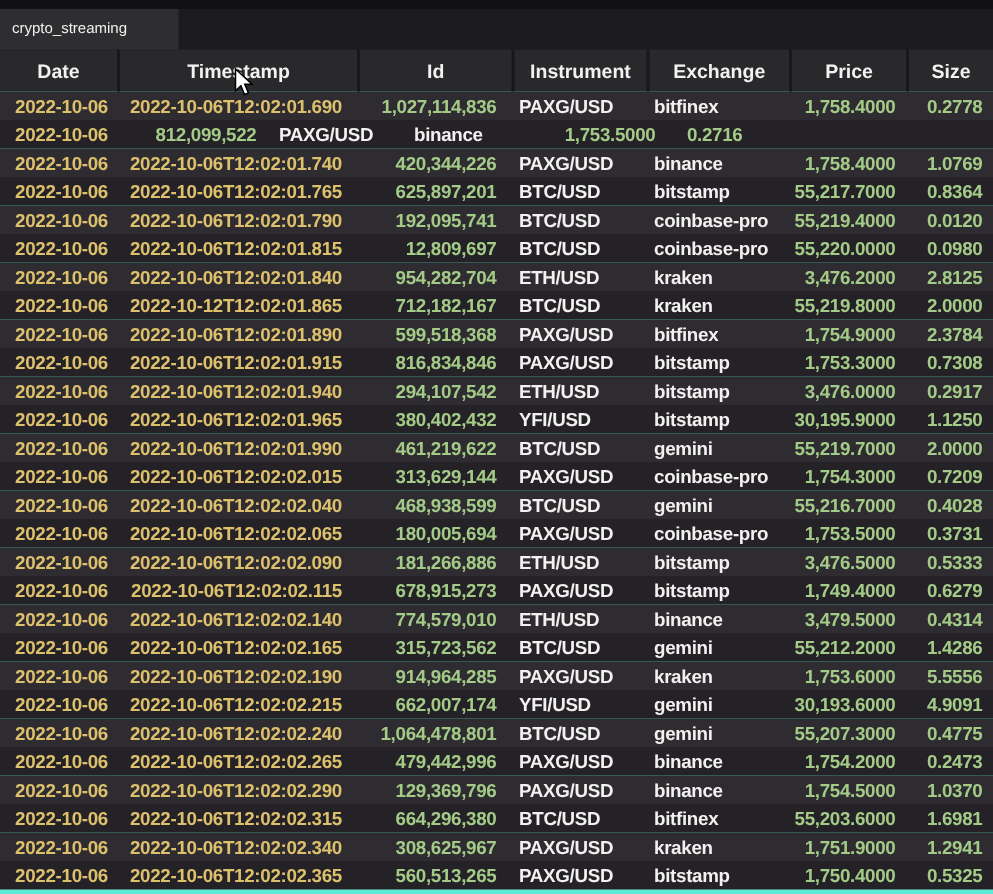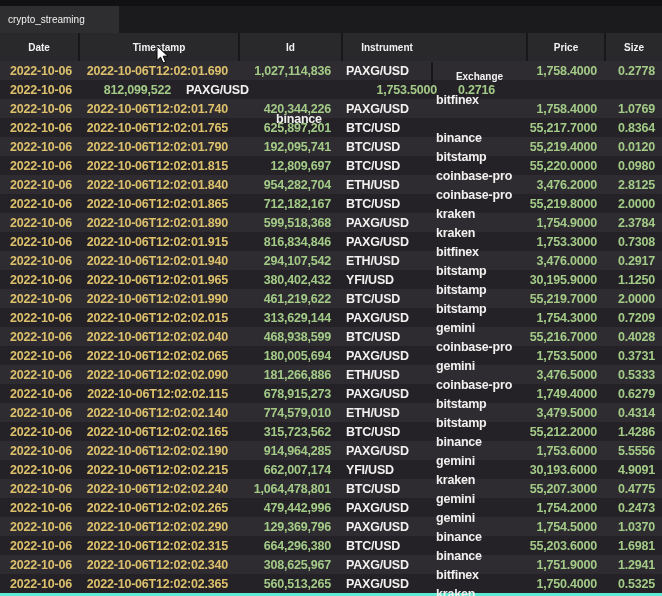--- a/index.html
+++ b/index.html
@@ -15,21 +15,21 @@
   .tabbar { display:flex; height:27px; background:#1b1a1c; }
   .tab {
     width:119px; height:27px; background:var(--tab-bg);
     color:var(--text-white); font-size:10px; line-height:27px;
     padding-left:8px; white-space:nowrap; cursor:default;
   }
   
   .header-row { display:flex; height:28px; background:var(--header-bg); }
   .hcell {
     display:flex; align-items:center; justify-content:center;
-    color:#f2f2f2; font-size:10px; font-weight:700;
+    color:#f2f2f2; font-size:13px; font-weight:700;
     border-left:2px solid #18171a; height:100%;
   }
   .hcell:first-child { border-left:none; }
   
   .table-body { height:535px; background:#5eead4; }
   .row { display:flex; height:19px; }
   .row.odd  { background:var(--row-odd); }
   .row.even { background:var(--row-even); }
   .cell {
     display:flex; align-items:center; height:100%;
@@ -39,21 +39,21 @@
   .al-right { justify-content:flex-end; }
   .al-left  { justify-content:flex-start; }
   .cl-yellow { color:var(--datetime-yellow); }
   .cl-green  { color:var(--number-green); }
   .cl-white  { color:var(--text-white); }
   
   .c0 { width:78px;  padding-right:6px; }
   .c1 { width:160px; padding-right:10px; }
   .c2 { width:103px; padding-right:10px;text-align:center; }
   .c3 { width:90px;  padding-left:5px; }
-  .c4 { width:95px;  padding-left:5px;margin-top:29px; }
+  .c4 { width:95px;  padding-left:5px; }
   .c5 { width:78px;  padding-right:7px; }
   .c6 { width:58px;  padding-right:7px; }
   .hcell.c0,.hcell.c1,.hcell.c2,.hcell.c3,.hcell.c4,.hcell.c5,.hcell.c6 { padding:0; }
   
   .cursor { position:absolute; left:156px; top:45px; width:13px; height:19px; pointer-events:none; }
 </style>
 </head>
 <body>
 
 <div class="screen">
@@ -134,21 +134,21 @@
         <div class="cell c0 al-right cl-yellow">2022-10-06</div>
         <div class="cell c1 al-right cl-yellow">2022-10-06T12:02:01.840</div>
         <div class="cell c2 al-right cl-green">954,282,704</div>
         <div class="cell c3 al-left cl-white">ETH/USD</div>
         <div class="cell c4 al-left cl-white">kraken</div>
         <div class="cell c5 al-right cl-green">3,476.2000</div>
         <div class="cell c6 al-right cl-green">2.8125</div>
       </div>
       <div class="row even">
         <div class="cell c0 al-right cl-yellow">2022-10-06</div>
-        <div class="cell c1 al-right cl-yellow">2022-10-06T12:02:01.865</div>
+        <div class="cell c1 al-right cl-yellow">2022-10-12T12:02:01.865</div>
         <div class="cell c2 al-right cl-green">712,182,167</div>
         <div class="cell c3 al-left cl-white">BTC/USD</div>
         <div class="cell c4 al-left cl-white">kraken</div>
         <div class="cell c5 al-right cl-green">55,219.8000</div>
         <div class="cell c6 al-right cl-green">2.0000</div>
       </div>
       <div class="row odd">
         <div class="cell c0 al-right cl-yellow">2022-10-06</div>
         <div class="cell c1 al-right cl-yellow">2022-10-06T12:02:01.890</div>
         <div class="cell c2 al-right cl-green">599,518,368</div>

